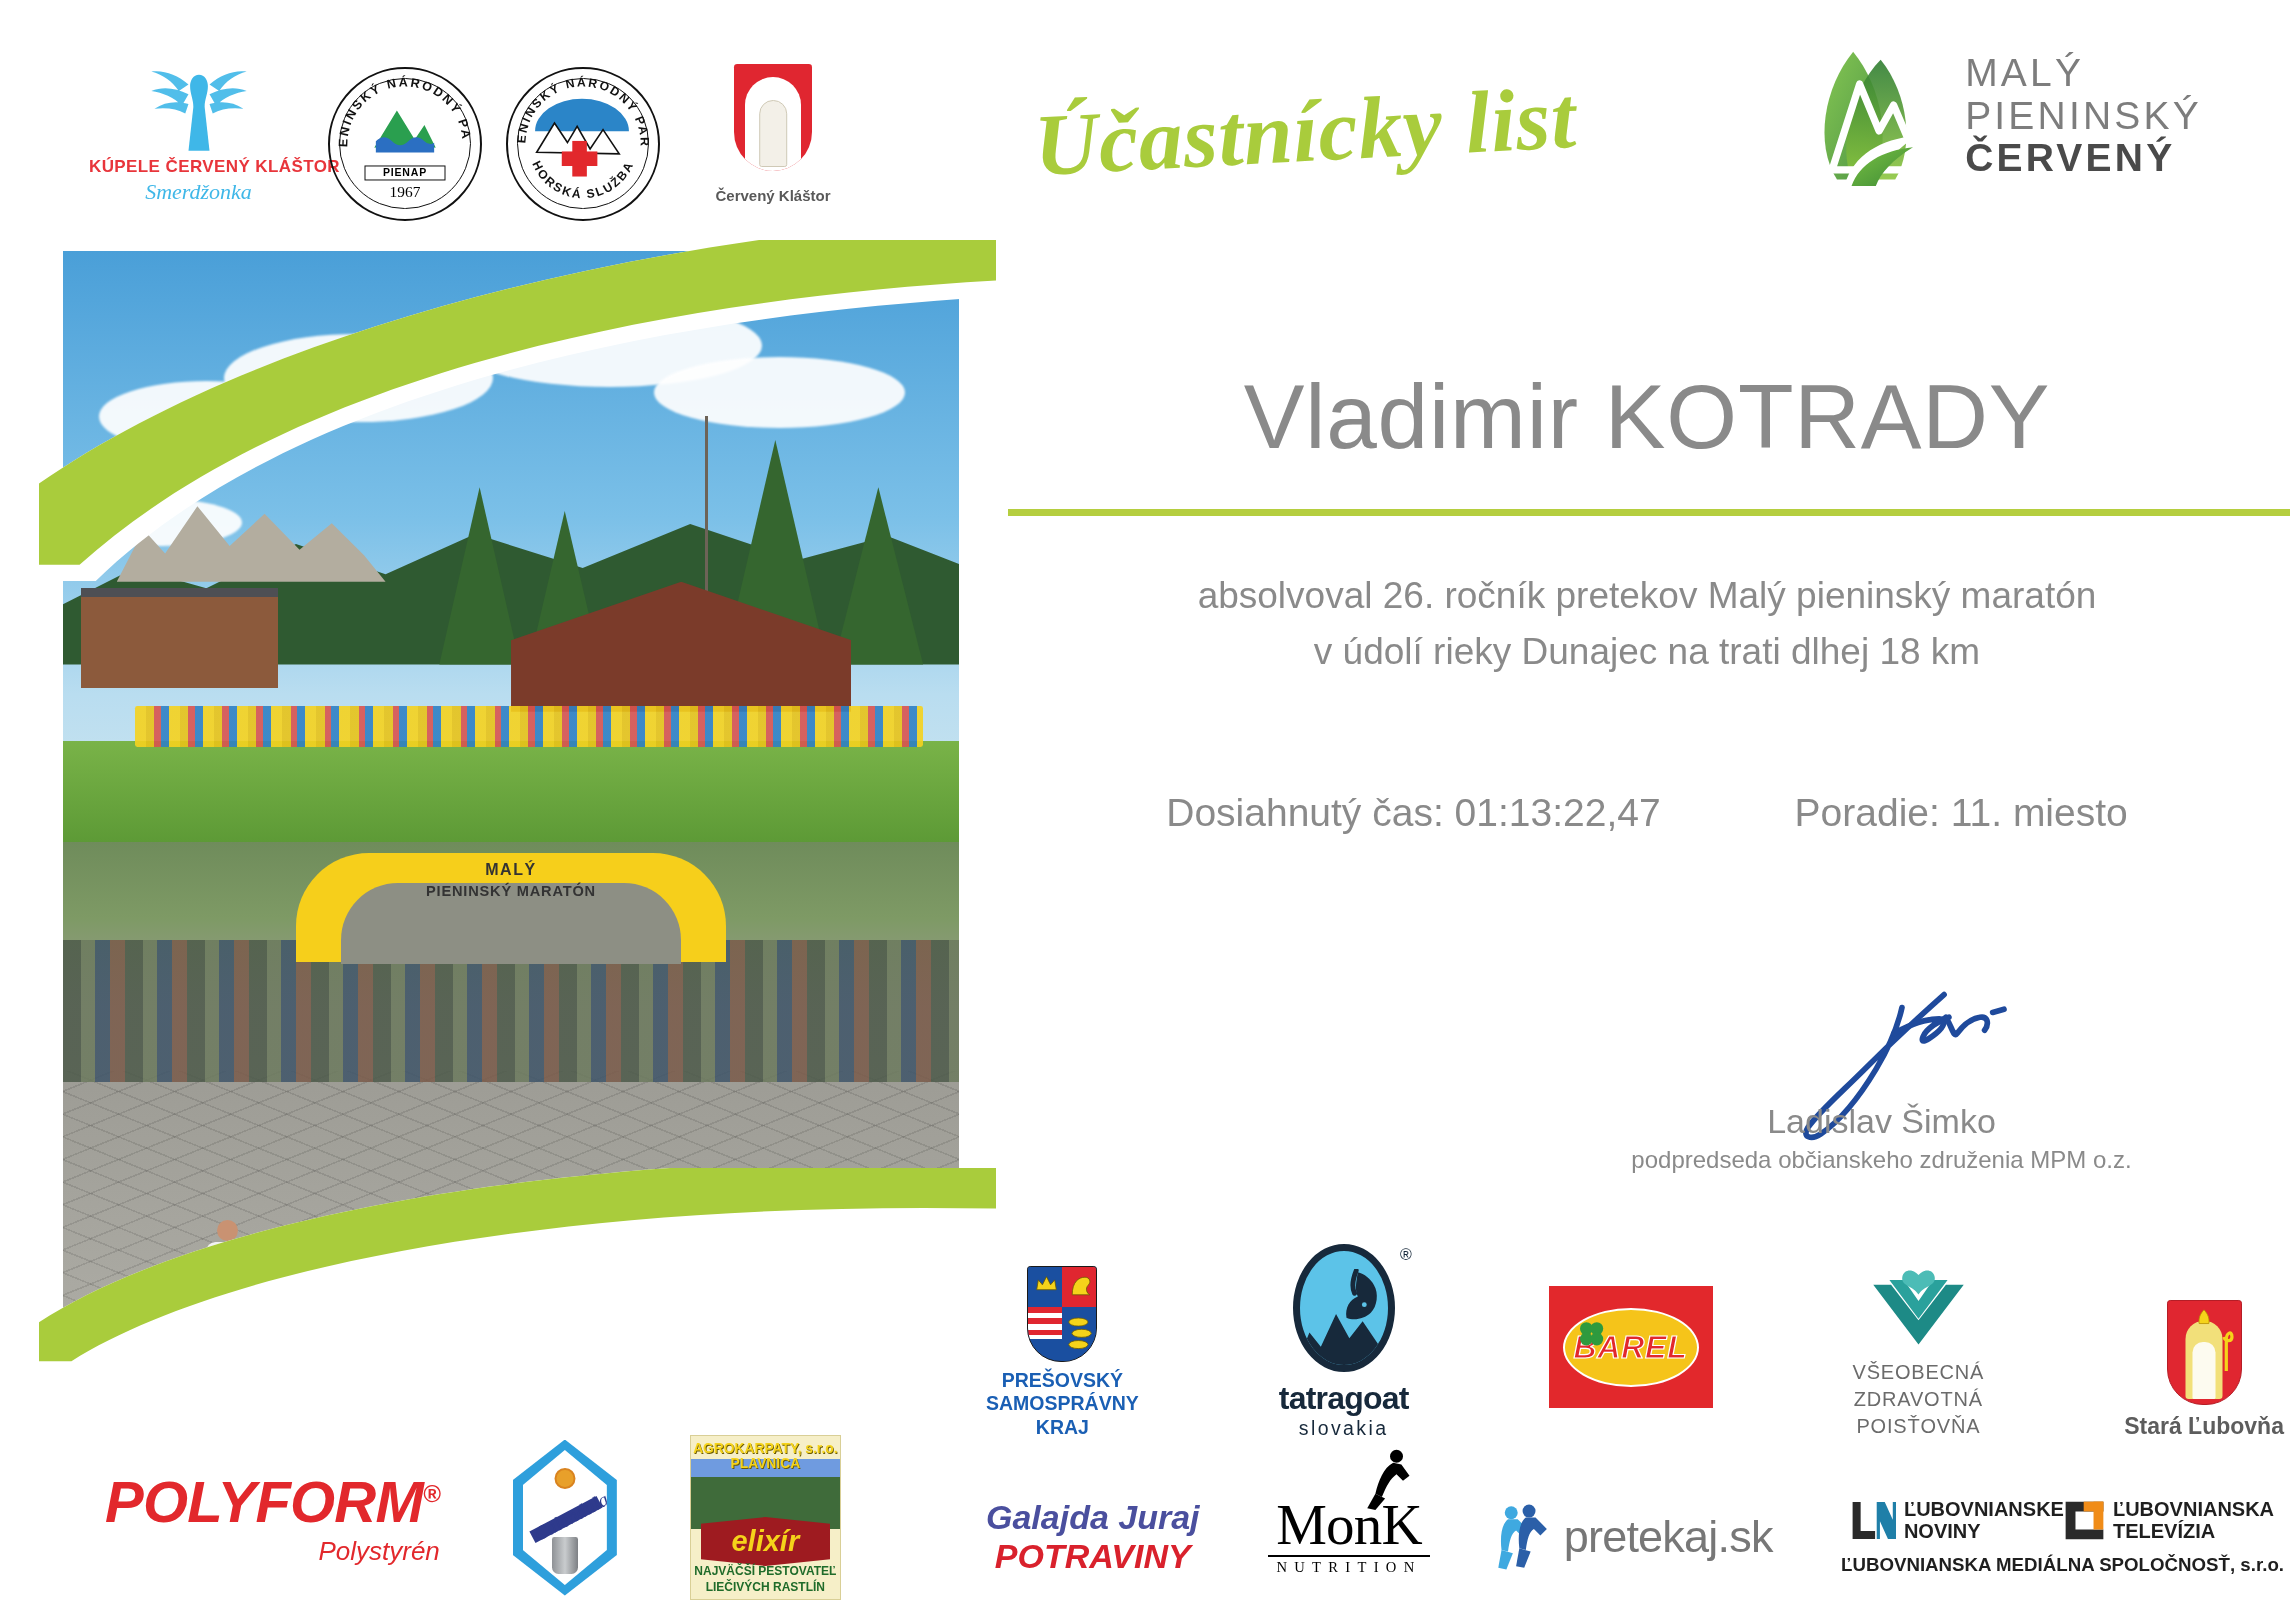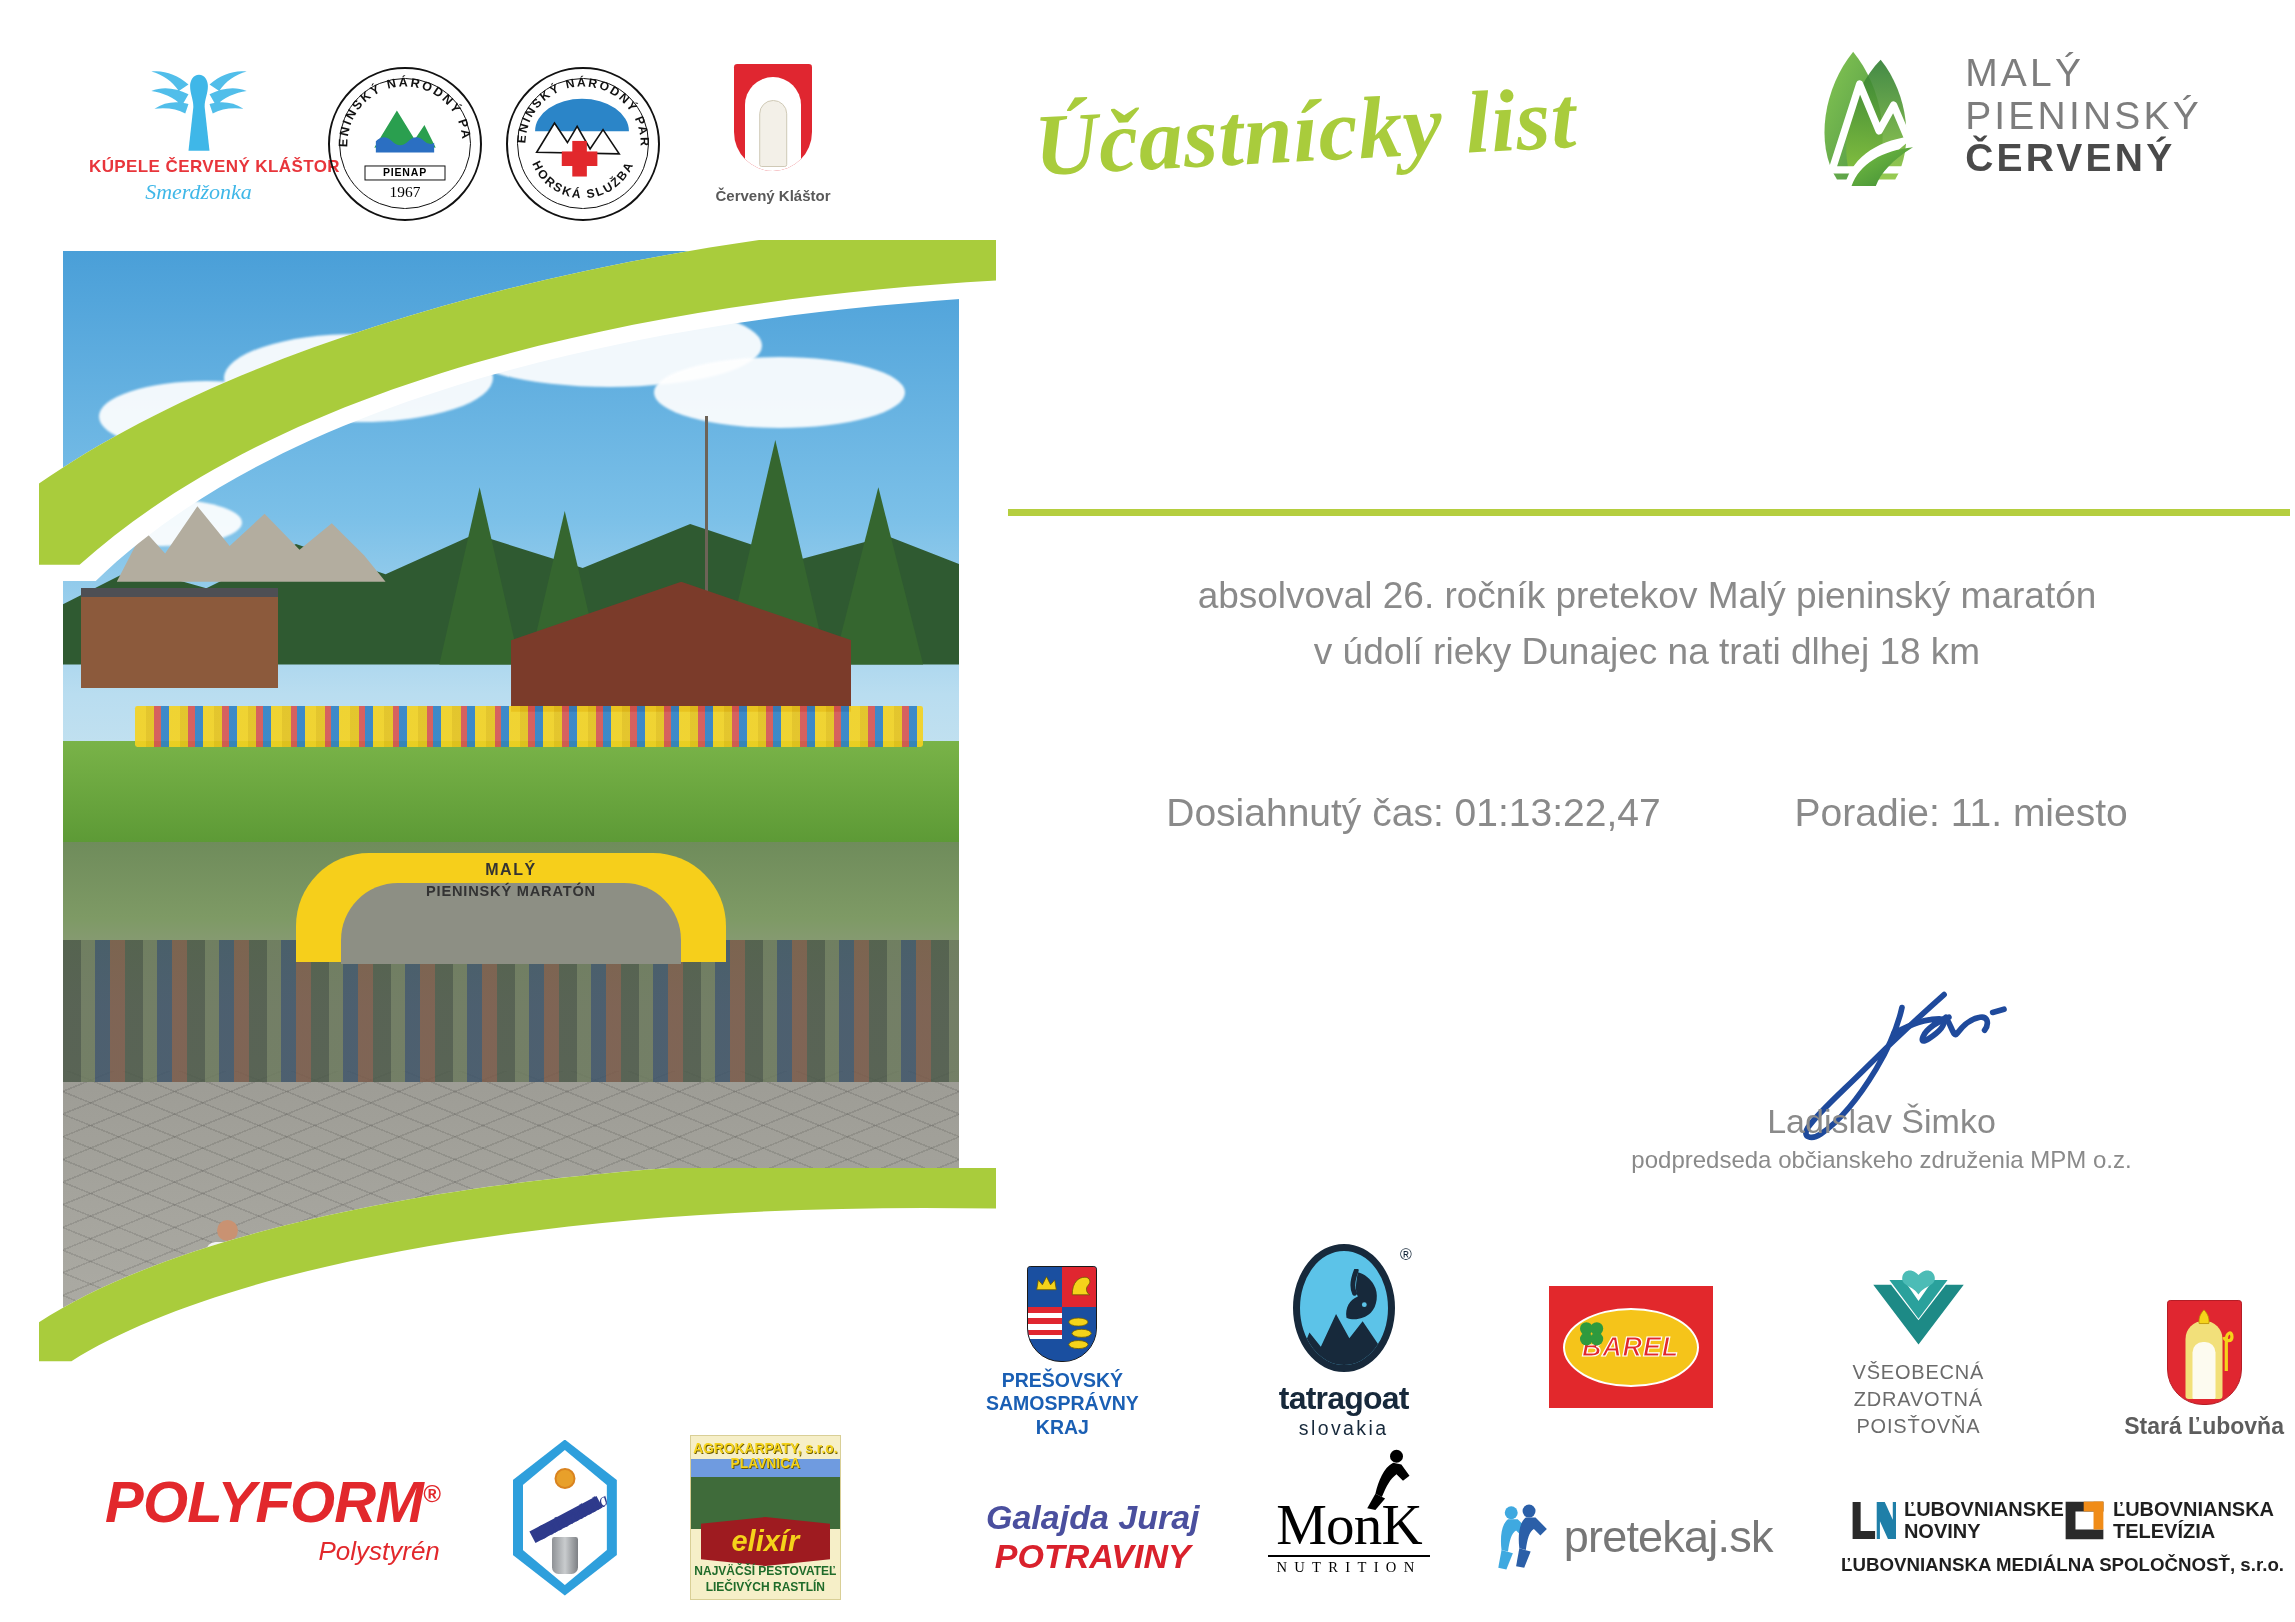--- a/index.html
+++ b/index.html
@@ -132,21 +132,21 @@
 
   
   .tg-oval { width: 102px; height: 128px; border-radius: 50%; border: 7.3px solid #17293b; background: #5cc3e8; position: relative; overflow: hidden; }
   .tg-mtn { position: absolute; left: -4%; bottom: 0; width: 108%; height: 62%; background: #17293b; clip-path: polygon(0% 100%, 14% 54%, 26% 74%, 42% 28%, 56% 62%, 70% 38%, 86% 70%, 100% 46%, 100% 100%); }
   .tg-name { font-size: 32px; font-weight: bold; color: #17293b; margin-top: 8px; letter-spacing: -0.8px; }
   .tg-sub { font-size: 19.5px; color: #17293b; letter-spacing: 2.4px; }
 
   
   .barel-box { width: 164px; height: 122px; background: #e2282c; display: flex; align-items: center; justify-content: center; }
   .barel-oval { width: 136px; height: 79px; background: #f5c41a; border: 2.4px solid #fff; border-radius: 50%; display: flex; align-items: center; justify-content: center; }
-  .barel-word { color: #e2282c; font-size: 27px; font-weight: bold; font-style: italic; letter-spacing: 0.8px; -webkit-text-stroke: 1.2px #fff; }
+  .barel-word { color: #e2282c; font-size: 32px; font-weight: bold; font-style: italic; letter-spacing: 0.8px; -webkit-text-stroke: 1.2px #fff; }
 
   
   .ug-top { font-family: "Liberation Serif", serif; font-size: 23.5px; letter-spacing: 3.2px; color: #111; }
   .ug-main { font-family: "Liberation Serif", serif; font-size: 43px; letter-spacing: 2.4px; color: #111; font-weight: normal; margin-top: 1.6px; }
   .ug-line { width: 162px; height: 4px; background: #d6202a; margin: 5.7px auto 0; }
   .ug-orn { width: 97px; height: 42px; margin: 3.2px auto 0; background: #d6202a; clip-path: polygon(0% 0%, 14% 0%, 14% 26%, 28% 26%, 28% 0%, 44% 0%, 44% 40%, 56% 40%, 56% 0%, 72% 0%, 72% 26%, 86% 26%, 86% 0%, 100% 0%, 74% 66%, 50% 100%, 26% 66%); }
 
   
   .vzp-v { width: 107px; height: 84px; position: relative; }
   .vzp-txt { color: #6b6b6b; font-size: 20px; line-height: 1.35; text-align: center; letter-spacing: 0.8px; margin-top: 8px; }
@@ -382,20 +382,21 @@
     <svg class="green-swoosh-top" viewBox="0 0 1180 420" preserveAspectRatio="none">
       <path d="M0 420 L0 300 C260 120 700 0 1180 -30 L1180 70 C730 96 300 196 70 420 Z" fill="#ffffff"></path>
       <path d="M0 300 C260 120 700 0 1180 -30 L1180 50 C730 76 300 176 50 400 L0 400 Z" fill="#a9cc3c"></path>
     </svg>
     <svg class="green-swoosh-bot" viewBox="0 0 1180 430" preserveAspectRatio="none">
       <path d="M0 430 L0 190 C200 60 640 -20 1180 -10 L1180 430 Z" fill="#ffffff"></path>
       <path d="M0 190 C200 60 640 -20 1180 -10 L1180 50 C660 40 230 118 40 238 L0 238 Z" fill="#a9cc3c"></path>
     </svg>
   </div>
 
+  <div class="recipient">Vladimir KOTRADY</div>
   <div class="rule"></div>
   <div class="blurb">
     <div>absolvoval 26. ročník pretekov Malý pieninský maratón</div>
     <div>v údolí rieky Dunajec na trati dlhej 18 km</div>
   </div>
 
   <div class="results">
     <div>
       <span>Dosiahnutý čas:</span>
       <span>01:13:22,47</span>

